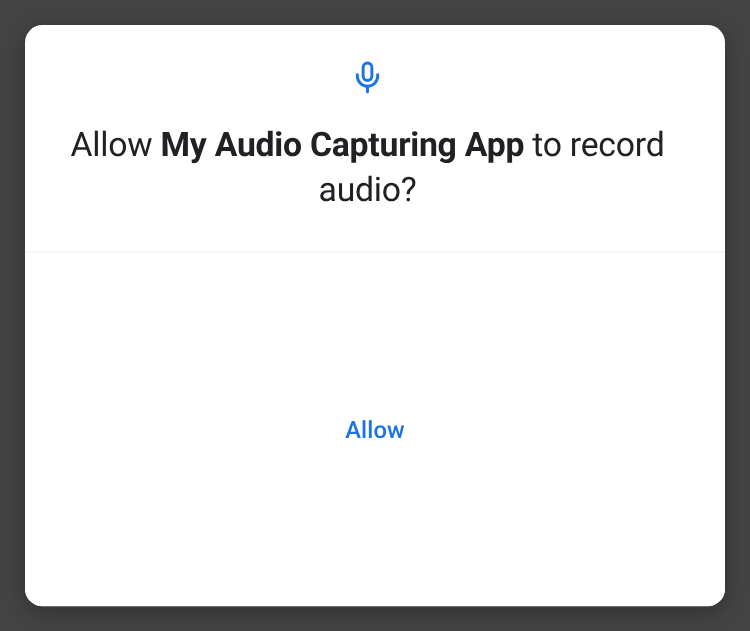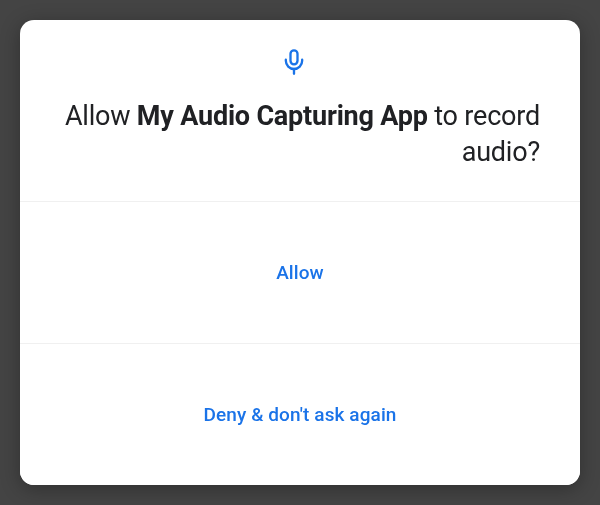--- a/index.html
+++ b/index.html
@@ -21,21 +21,21 @@
       height: 465px;
       background: #ffffff;
       border-radius: 14px;
       overflow: hidden;
       display: flex;
       flex-direction: column;
       box-shadow: 0 4px 20px rgba(0,0,0,0.3);
     }
     .dialog-header {
       padding: 28px 40px 30px 28px;
-      text-align: right;
+      text-align: center;
       border-bottom: 1px solid #f0f0f0;
     }
     .icon-wrap {
       display: flex;
       justify-content: center;
       margin-bottom: 22px;
     }
     .mic-icon {
       width: 28px;
       height: 28px;
@@ -88,15 +88,14 @@
         <path d="M5 10v1a7 7 0 0 0 14 0v-1"></path>
         <line x1="12" y1="18" x2="12" y2="22"></line>
       </svg>
     </div>
     <h1 class="dialog-title">
       <span>Allow </span><span class="app-name">My Audio Capturing App</span><span> to record audio?</span>
     </h1>
   </div>
   <div class="dialog-buttons">
     <button class="dialog-button">Allow</button>
-    <button class="dialog-button">Deny &amp; don't ask again</button>
   </div>
 </div>
 
 </body></html>

